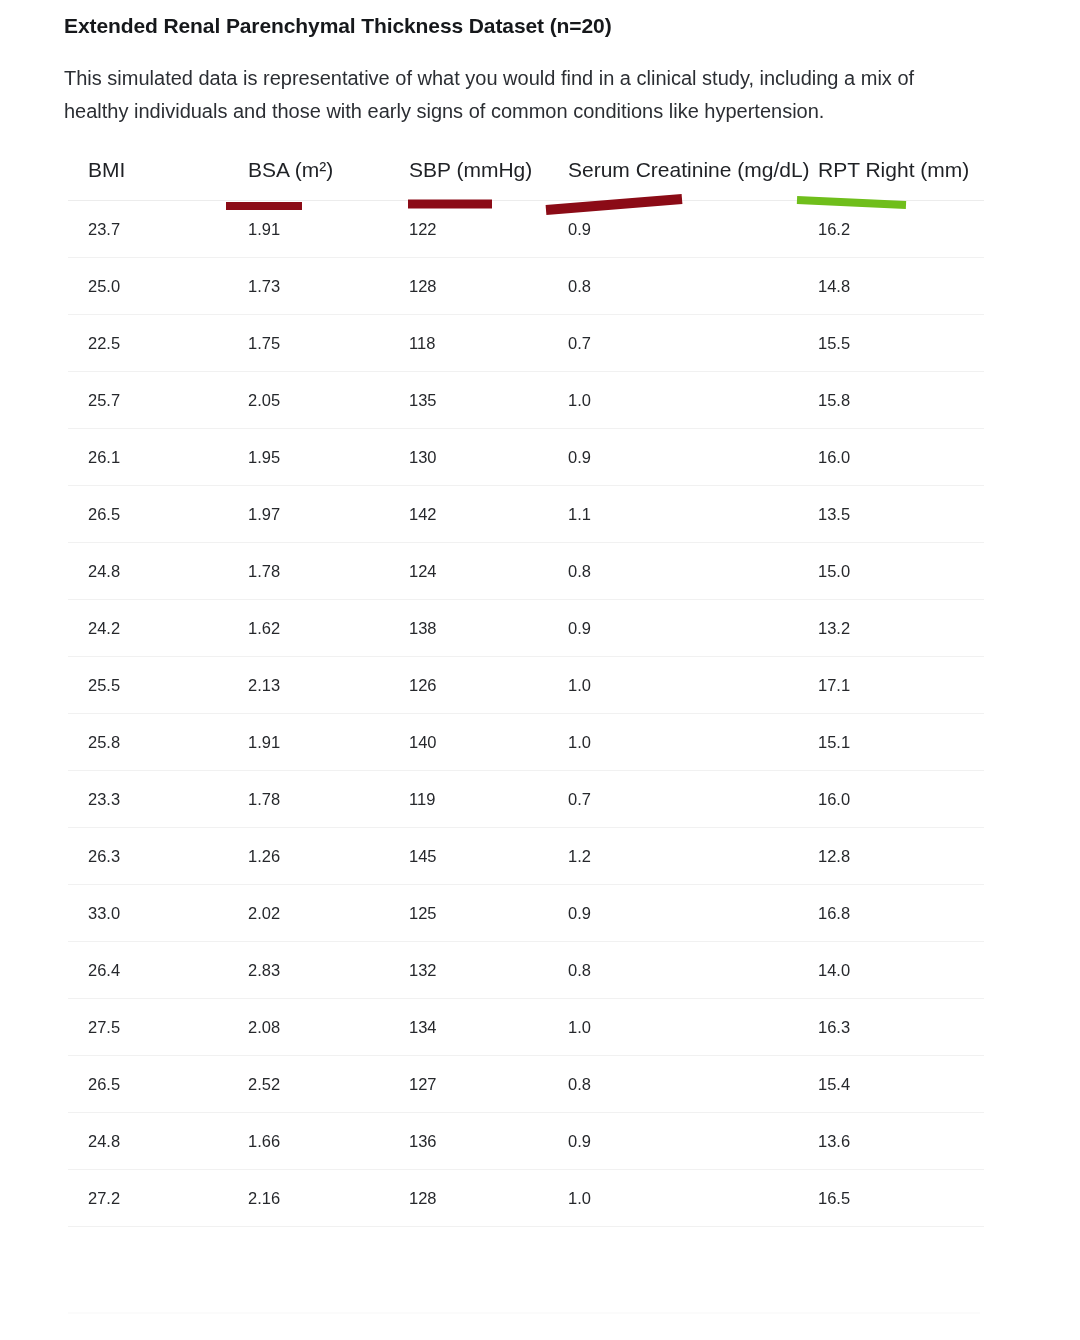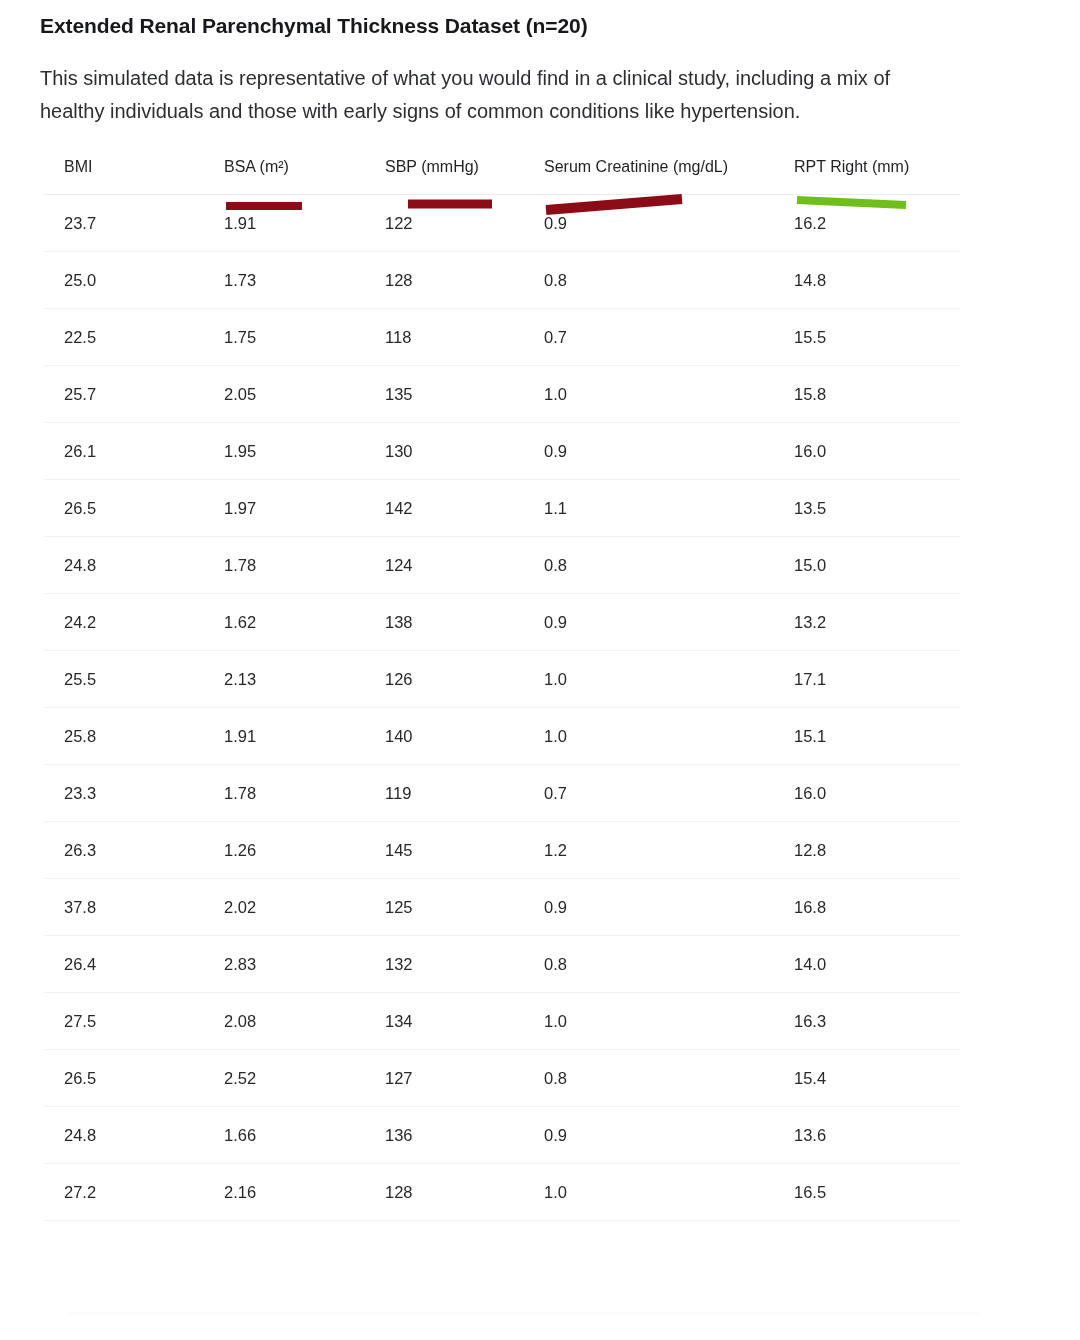--- a/index.html
+++ b/index.html
@@ -14,21 +14,21 @@
     color: #202124;
     overflow: hidden;
     position: relative;
   }
 
   .page {
     position: relative;
     width: 1080px;
     height: 1340px;
     box-sizing: border-box;
-    padding: 0 40px;
+    padding: 0 64px;
   }
 
   .doc-title {
     font-size: 21px;
     font-weight: 700;
     line-height: 28px;
     color: #16181b;
     letter-spacing: -0.1px;
     padding-top: 12px;
     margin: 0;
@@ -57,21 +57,21 @@
   }
 
   table.data-table col.c-bmi  { width: 160px; }
   table.data-table col.c-bsa  { width: 161px; }
   table.data-table col.c-sbp  { width: 159px; }
   table.data-table col.c-scr  { width: 250px; }
   table.data-table col.c-rpt  { width: 186px; }
 
   table.data-table th {
     text-align: left;
-    font-size: 16px;
+    font-size: 21px;
     font-weight: 400;
     color: #1f2125;
     padding: 0 0 18px 20px;
     border-bottom: 1px solid #ececec;
     white-space: nowrap;
   }
 
   table.data-table td {
     text-align: left;
     font-size: 16.5px;
@@ -212,21 +212,21 @@
             <td>16.0</td>
           </tr>
           <tr>
             <td>26.3</td>
             <td>1.26</td>
             <td>145</td>
             <td>1.2</td>
             <td>12.8</td>
           </tr>
           <tr>
-            <td>37.8</td>
+            <td>33.0</td>
             <td>2.02</td>
             <td>125</td>
             <td>0.9</td>
             <td>16.8</td>
           </tr>
           <tr>
             <td>26.4</td>
             <td>2.83</td>
             <td>132</td>
             <td>0.8</td>

